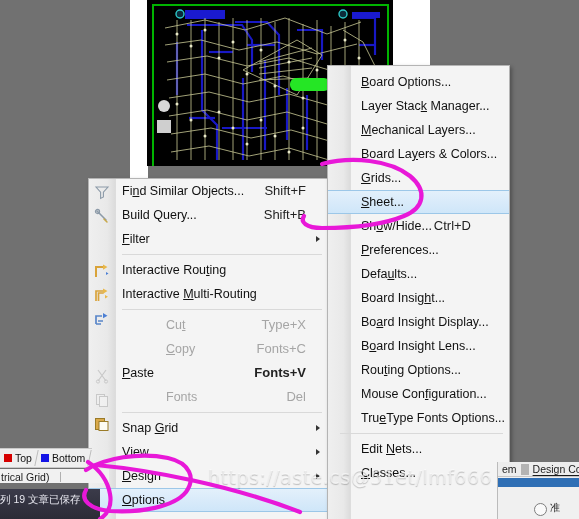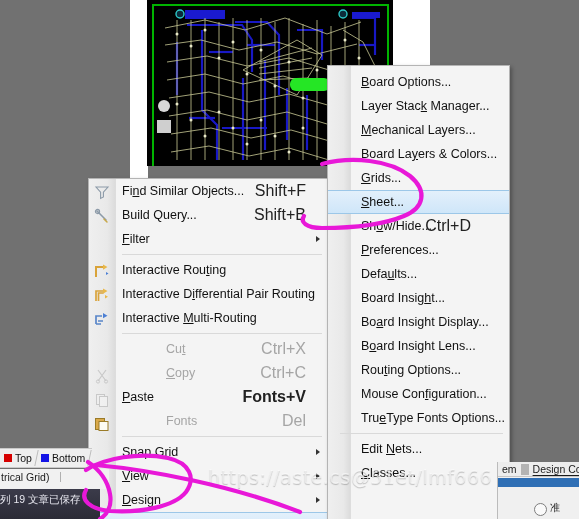--- a/index.html
+++ b/index.html
@@ -47,21 +47,21 @@
   }
   .menu .body{position:relative;}
   .mi{
     position:relative;height:24px;line-height:24px;
     padding-left:33px;padding-right:8px;white-space:nowrap;
     display:flex;align-items:flex-end;
   }
   .mi .lbl{flex:0 0 auto;}
   .mi .sc{
     position:absolute;right:22px;top:0;height:24px;line-height:24px;
-    font-size:16px;color:#222;
+    font-size:13px;color:#222;
   }
   .mi.dim .lbl,.mi.dim .sc{color:#a5a5a5;margin-left:44px;}
   .mi.bold-sc .sc{font-weight:bold;}
   .mi .arrow{
     position:absolute;right:8px;top:9px;
     width:0;height:0;border-left:4px solid #333;
     border-top:3.5px solid transparent;border-bottom:3.5px solid transparent;
   }
   .mi.sel{
     background:linear-gradient(to bottom,#e3f0fb 0%,#cfe6f9 100%);
@@ -83,21 +83,21 @@
   #layer-tabs{
     position:absolute;left:0;top:448px;width:92px;height:18px;
     background:#efefef;border-top:1px solid #c9c9c9;border-bottom:1px solid #c9c9c9;
     display:flex;align-items:center;font-size:10.5px;color:#111;overflow:hidden;
   }
   #layer-tabs .tab{display:flex;align-items:center;gap:3px;padding:0 4px;height:16px;
     border-right:1px solid #bdbdbd;transform:skewX(-12deg);}
   #layer-tabs .tab>*{transform:skewX(12deg);}
   .chip{width:8px;height:8px;display:inline-block;}
   #statusline{
-    position:absolute;left:0;top:469px;width:108px;height:20px;
+    position:absolute;left:0;top:469px;width:108px;height:14px;
     background:#f1f1f1;font-size:10.5px;color:#1b1b1b;line-height:16px;padding-left:1px;
     white-space:nowrap;overflow:hidden;
   }
   #statusline .divider{display:inline-block;width:1px;height:10px;background:#b0b0b0;
     vertical-align:-1px;margin:0 8px;}
   #taskbar{
     position:absolute;left:0;top:489px;width:100px;height:30px;
     background:linear-gradient(to bottom,#3b3b4a 0%,#2b2b36 100%);
     color:#e7e7ef;font-size:10.5px;line-height:20px;white-space:nowrap;overflow:hidden;
   }
@@ -279,33 +279,30 @@
     </div>
     <div class="mi">
       <span class="lbl"><span class="u">F</span>ilter</span>
       <span class="arrow"></span>
     </div>
     <div class="sep"></div>
     <div class="mi">
       <span class="lbl">Interactive Rou<span class="u">t</span>ing</span>
     </div>
     <div class="mi">
-      <span class="lbl">Interactive D<span class="u">i</span>fferential Pair Routing</span>
-    </div>
-    <div class="mi">
       <span class="lbl">Interactive <span class="u">M</span>ulti-Routing</span>
     </div>
     <div class="sep"></div>
     <div class="mi dim">
       <span class="lbl">Cu<span class="u">t</span></span>
-      <span class="sc">Ctrl+X</span>
+      <span class="sc">Type+X</span>
     </div>
     <div class="mi dim">
       <span class="lbl"><span class="u">C</span>opy</span>
-      <span class="sc">Ctrl+C</span>
+      <span class="sc">Fonts+C</span>
     </div>
     <div class="mi bold-sc">
       <span class="lbl"><span class="u">P</span>aste</span>
       <span class="sc">Fonts+V</span>
     </div>
     <div class="mi dim">
       <span class="lbl">Fonts</span>
       <span class="sc">Del</span>
     </div>
     <div class="sep"></div>

